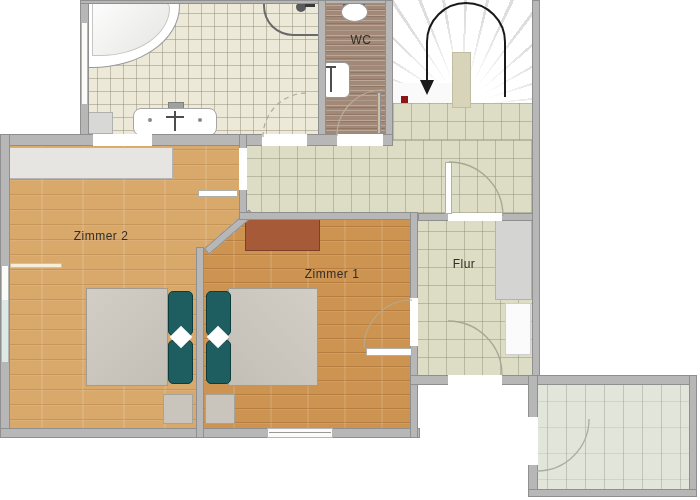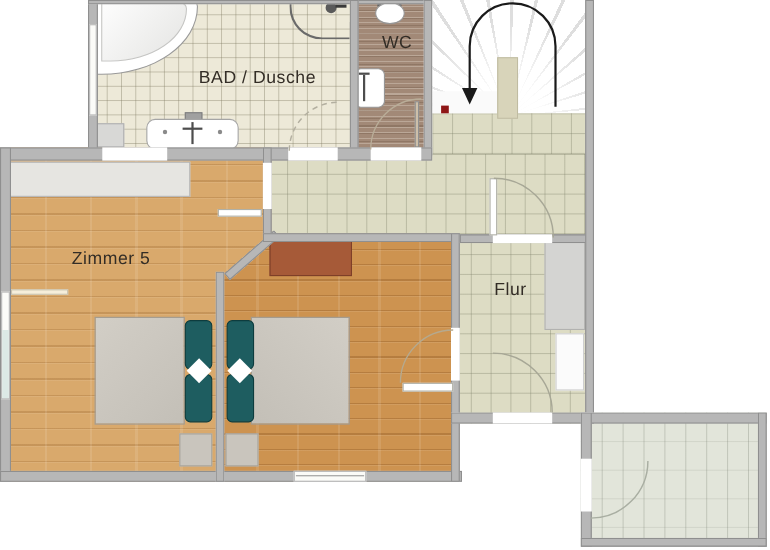--- a/index.html
+++ b/index.html
@@ -33,21 +33,21 @@
     repeating-conic-gradient(from 268deg at 50% 101%,#ffffff 0deg 10.2deg,#dedede 10.2deg 11.8deg);}
   
   .wall{position:absolute;background:#b7b7b7;box-shadow:inset 0 0 0 1px #8f8f8f;}
   .gap{position:absolute;background:#ffffff;}
   .window{position:absolute;background:#fbfbf8;border:1px solid #b5b5b5;box-sizing:border-box;}
   
   .furn{position:absolute;box-sizing:border-box;}
   .leaf{position:absolute;background:#ffffff;border:1px solid #b0b0a6;box-sizing:border-box;}
   
   .room-label{position:absolute;transform:translate(-50%,-50%);color:#332d26;
-    font-size:16px;letter-spacing:.5px;white-space:nowrap;}
+    font-size:12px;letter-spacing:.5px;white-space:nowrap;}
   svg.overlay{position:absolute;left:0;top:0;pointer-events:none;}
 </style>
 </head>
 <body>
 
 <div id="plan">
 
   <div class="abs tile-bath" style="left:84px;top:0;width:238px;height:142px;"></div>
   <div class="abs wc-floor" style="left:322px;top:0;width:67px;height:142px;"></div>
   <div class="abs stairs-fan" style="left:393px;top:0;width:139px;height:105px;"></div>
@@ -144,18 +144,18 @@
     <path d="M449,162 A54,54 0 0 1 503,216" fill="none" stroke="#a7a796" stroke-width="1.3"></path>
     <path d="M502,375 A54,54 0 0 0 448,321" fill="none" stroke="#a7a796" stroke-width="1.3"></path>
     <path d="M412,300 A48,48 0 0 0 364,348" fill="none" stroke="#b5a98f" stroke-width="1.2"></path>
     <path d="M537,471 A52,52 0 0 0 589,419" fill="none" stroke="#a9aea2" stroke-width="1.3"></path>
     <g>
       <path d="M505,97 L505,42 A39,39 0 0 0 427,42 L427,82" fill="none" stroke="#1a1a1a" stroke-width="2"></path>
       <polygon points="420,80 434,80 427,95" fill="#1a1a1a"></polygon>
     </g>
   </svg>
 
-  <span class="room-label" style="left:234px;top:71px;">BAD / Dusche</span>
   <span class="room-label" style="left:361px;top:40px;">WC</span>
-  <span class="room-label" style="left:101px;top:236px;">Zimmer 5</span>
+  <span class="room-label" style="left:101px;top:236px;">Zimmer 2</span>
+  <span class="room-label" style="left:332px;top:274px;">Zimmer 1</span>
   <span class="room-label" style="left:464px;top:264px;">Flur</span>
 
 </div>
 
 </body></html>

